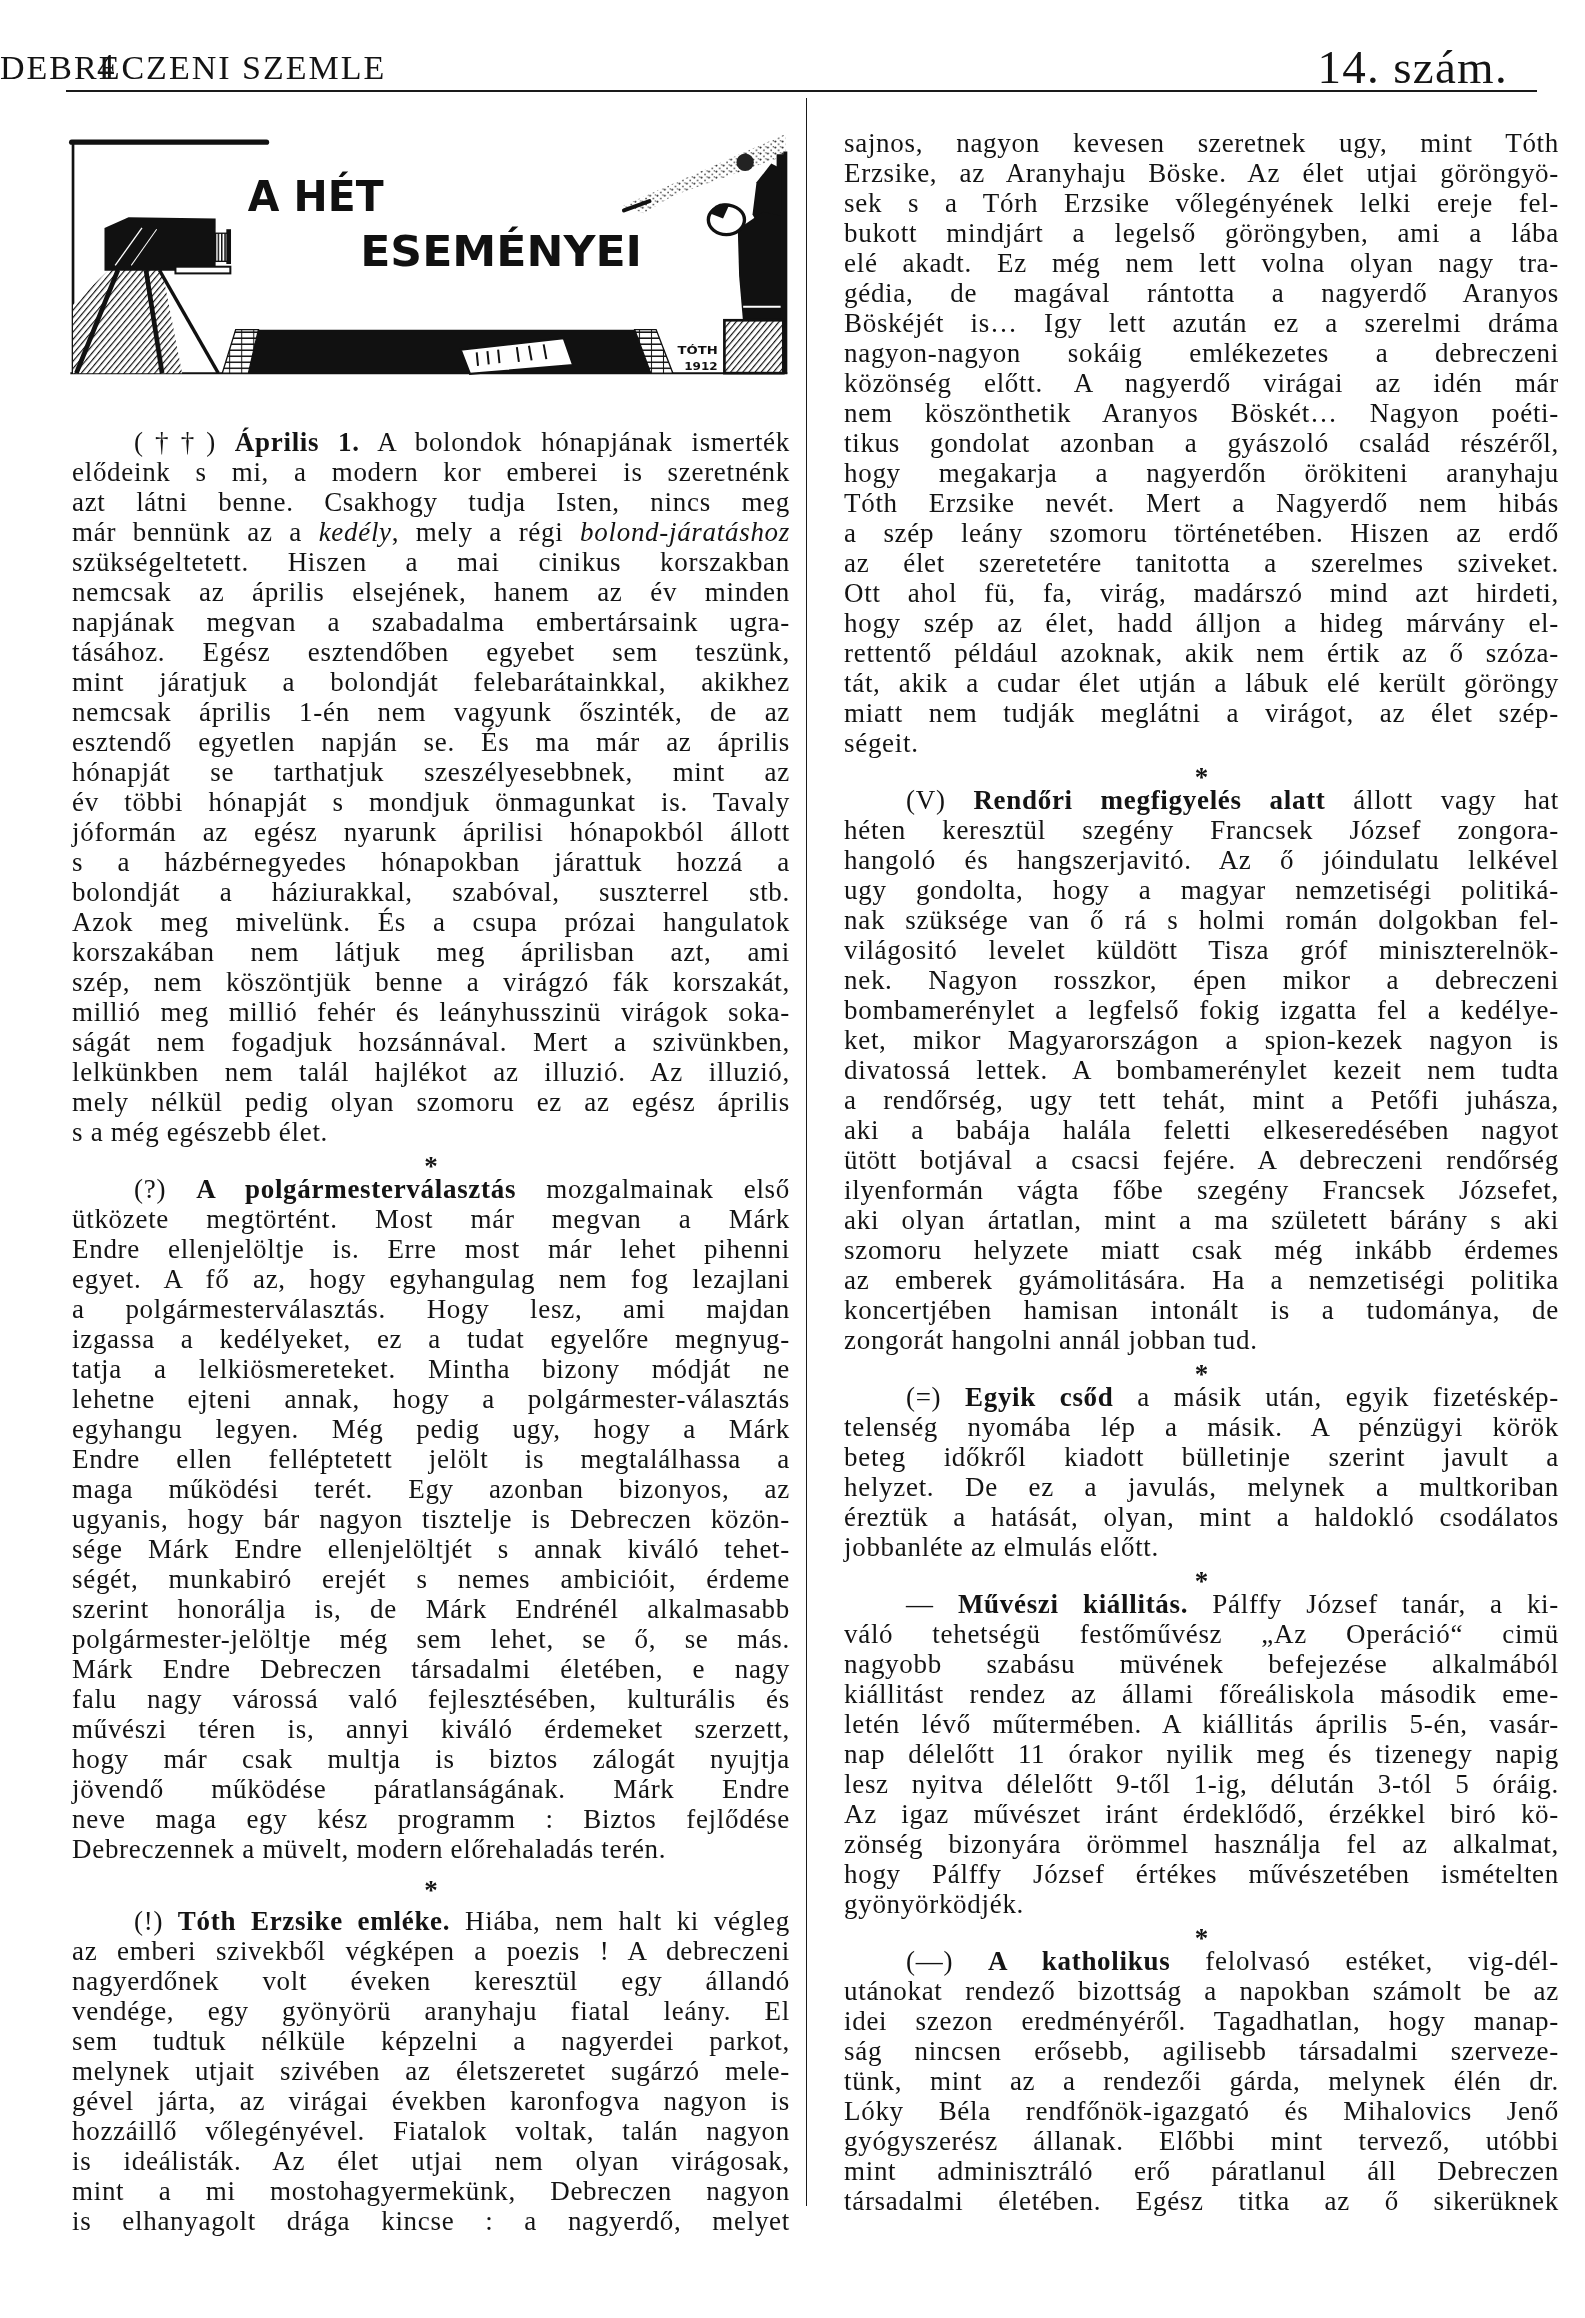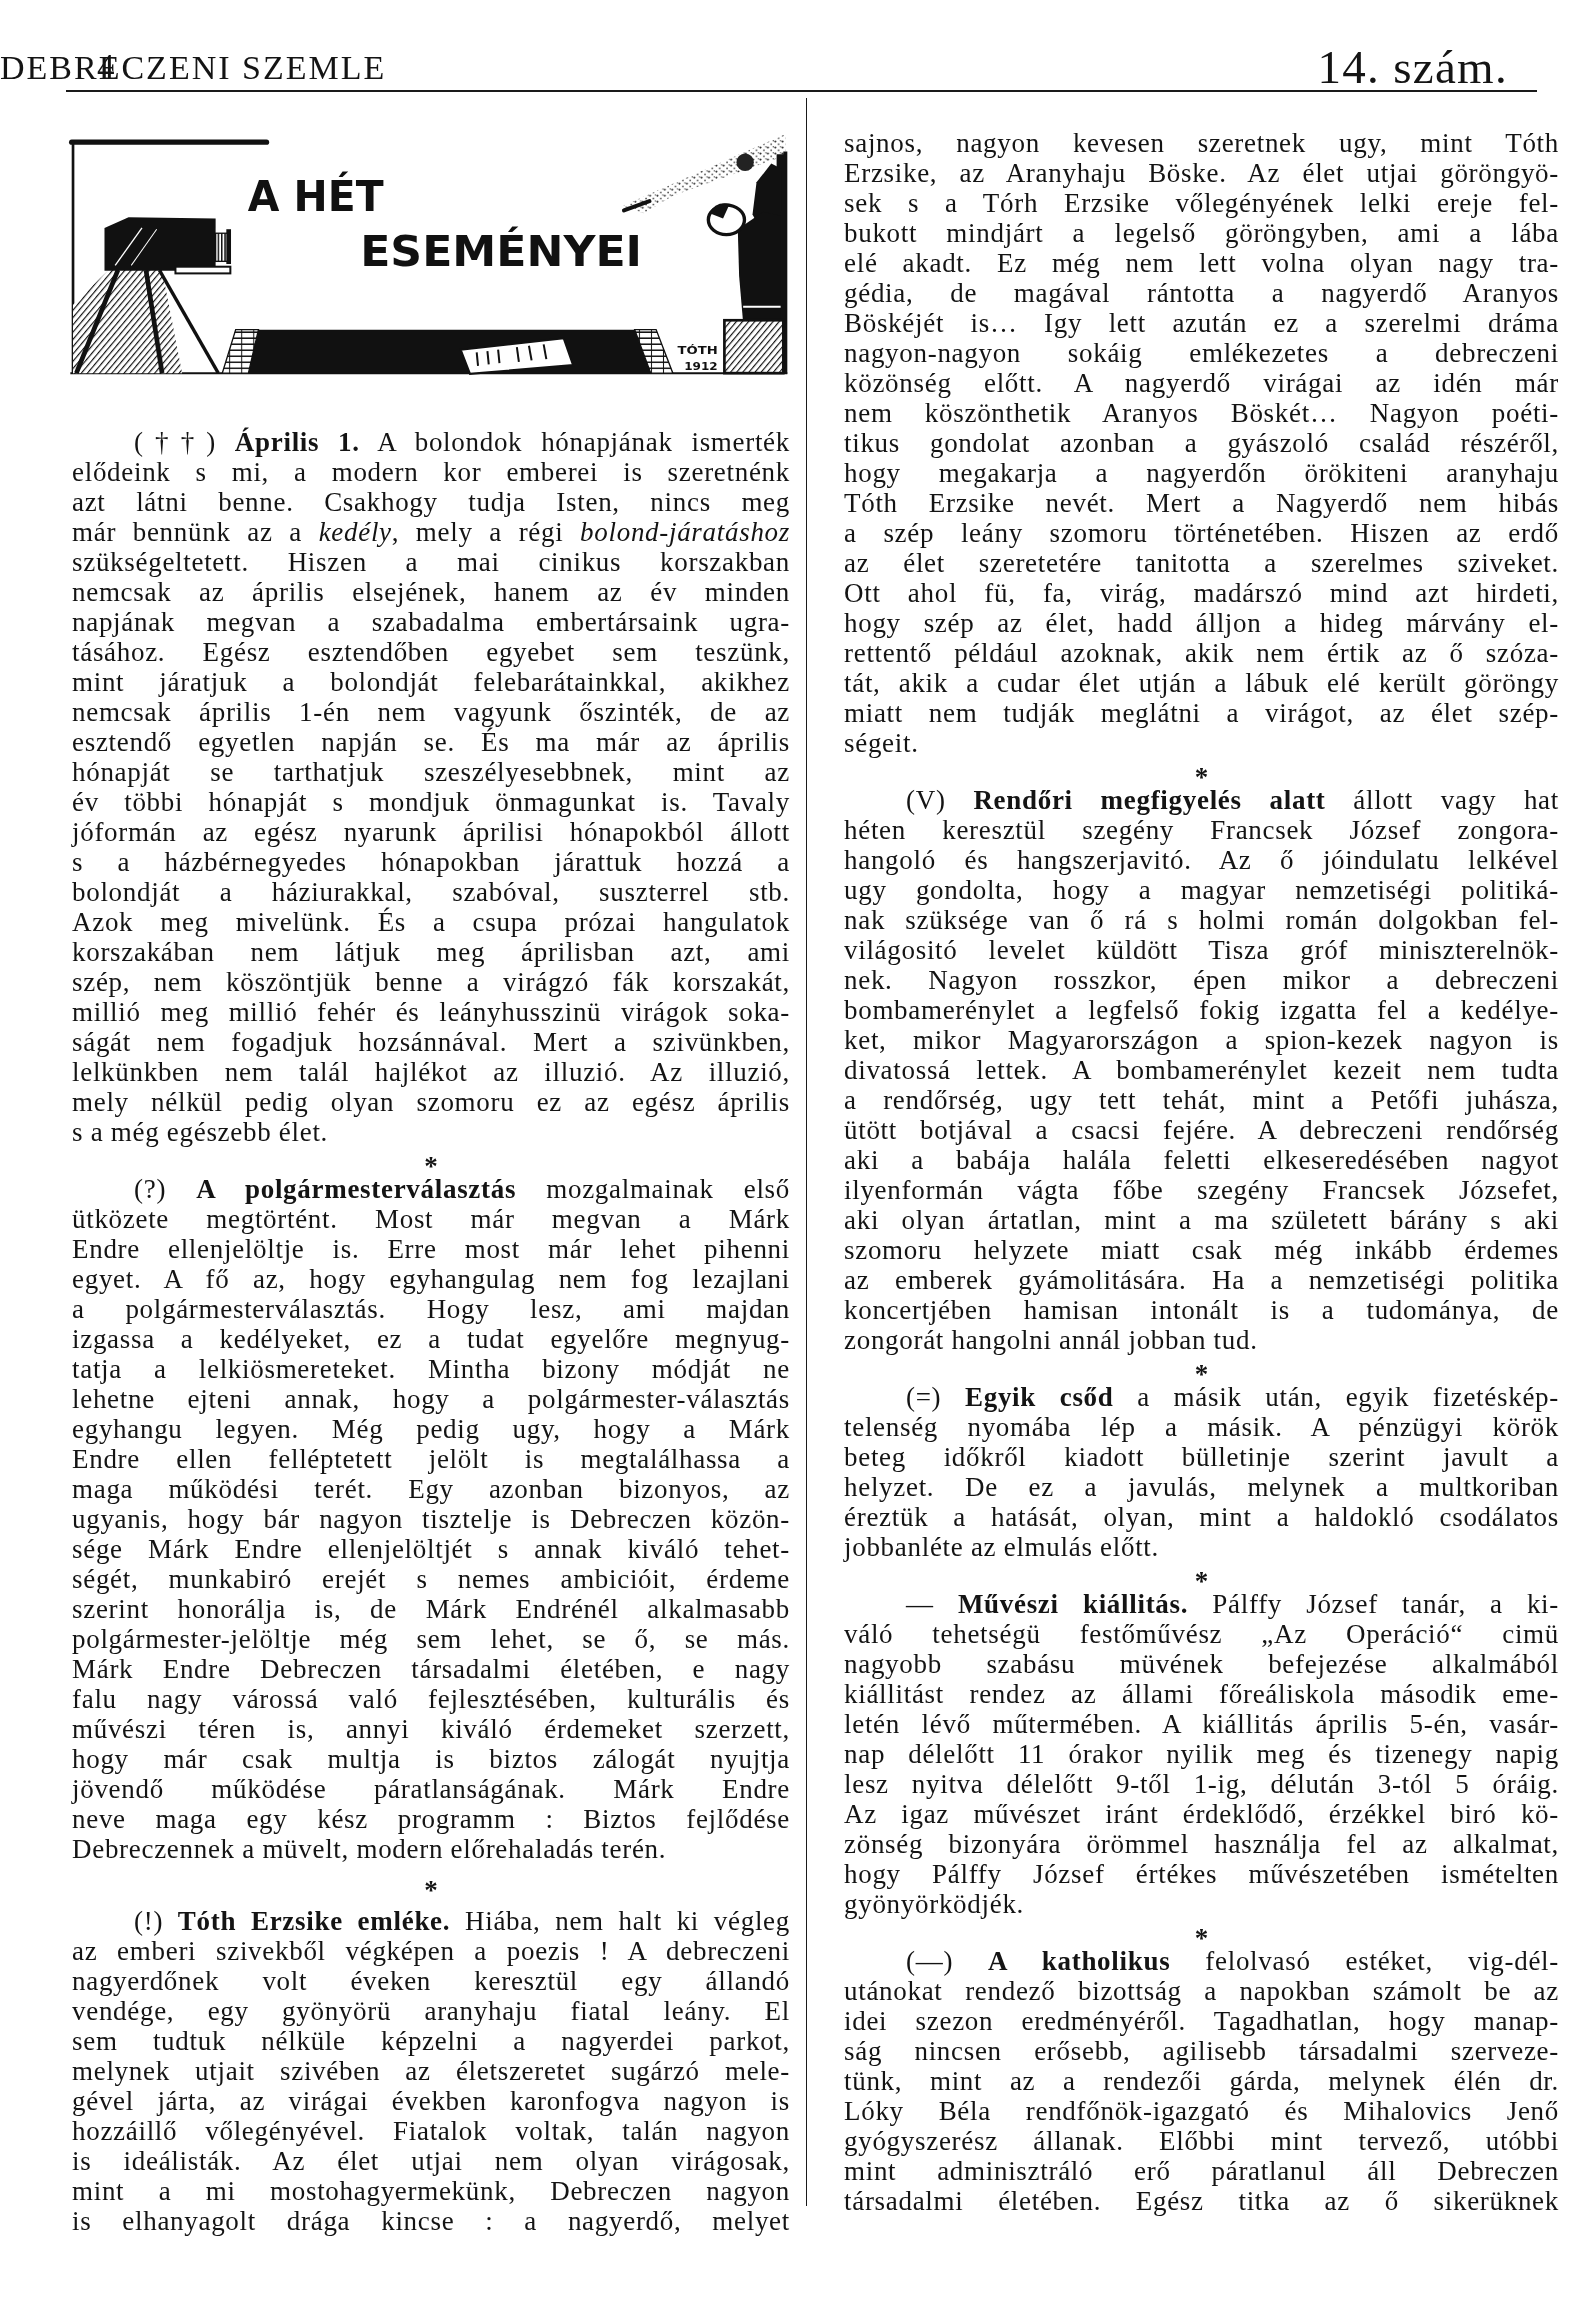--- a/index.html
+++ b/index.html
@@ -233,22 +233,22 @@
         <div class="line" data-name="text-line">héten keresztül szegény Francsek József zongora-</div>
         <div class="line" data-name="text-line">hangoló és hangszerjavitó. Az ő jóindulatu lelkével</div>
         <div class="line" data-name="text-line">ugy gondolta, hogy a magyar nemzetiségi politiká-</div>
         <div class="line" data-name="text-line">nak szüksége van ő rá s holmi román dolgokban fel-</div>
         <div class="line" data-name="text-line">világositó levelet küldött Tisza gróf miniszterelnök-</div>
         <div class="line" data-name="text-line">nek. Nagyon rosszkor, épen mikor a debreczeni</div>
         <div class="line" data-name="text-line">bombamerénylet a legfelső fokig izgatta fel a kedélye-</div>
         <div class="line" data-name="text-line">ket, mikor Magyarországon a spion-kezek nagyon is</div>
         <div class="line" data-name="text-line">divatossá lettek. A bombamerénylet kezeit nem tudta</div>
         <div class="line" data-name="text-line">a rendőrség, ugy tett tehát, mint a Petőfi juhásza,</div>
+        <div class="line" data-name="text-line">aki a babája halála feletti elkeseredésében nagyot</div>
         <div class="line" data-name="text-line">ütött botjával a csacsi fejére. A debreczeni rendőrség</div>
-        <div class="line" data-name="text-line">aki a babája halála feletti elkeseredésében nagyot</div>
         <div class="line" data-name="text-line">ilyenformán vágta főbe szegény Francsek Józsefet,</div>
         <div class="line" data-name="text-line">aki olyan ártatlan, mint a ma született bárány s aki</div>
         <div class="line" data-name="text-line">szomoru helyzete miatt csak még inkább érdemes</div>
         <div class="line" data-name="text-line">az emberek gyámolitására. Ha a nemzetiségi politika</div>
         <div class="line" data-name="text-line">koncertjében hamisan intonált is a tudománya, de</div>
         <div class="line last" data-name="text-line">zongorát hangolni annál jobban tud.</div>
       </div>
       <div class="sep" id="sep-right-3" data-name="section-separator">*</div>
       <div class="para" data-name="article-paragraph">
         <div class="line" data-name="text-line"><span class="" data-name="text-run">(=) </span><span class="b" data-name="headline-text">Egyik csőd</span><span class="" data-name="text-run"> a másik után, egyik fizetéskép-</span></div>

